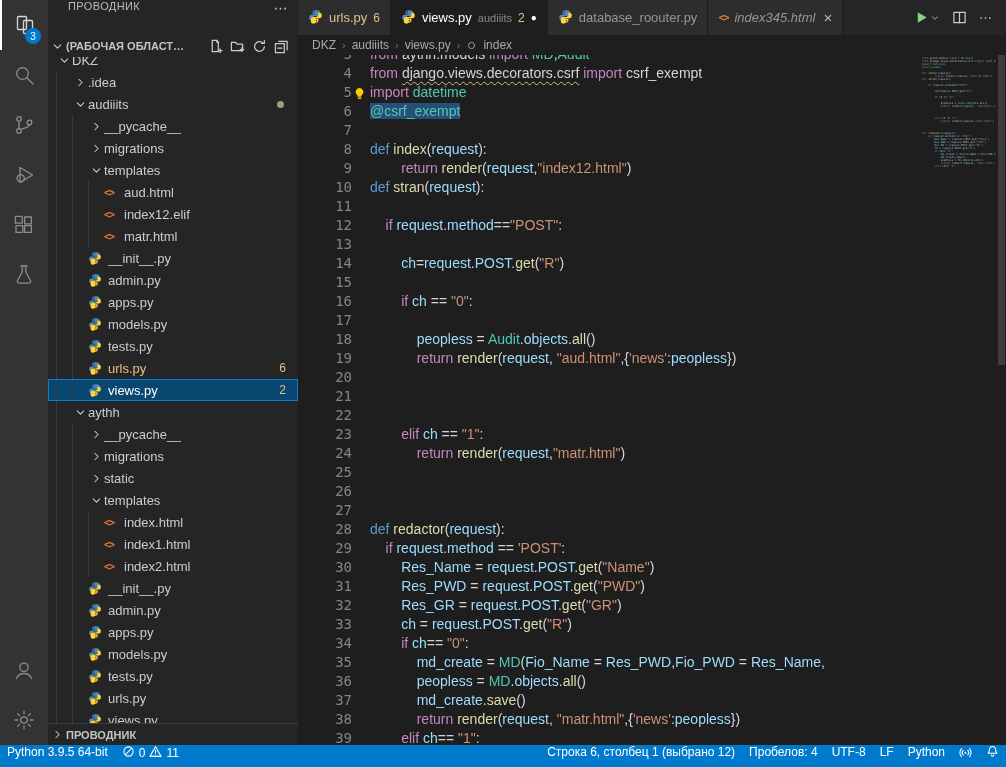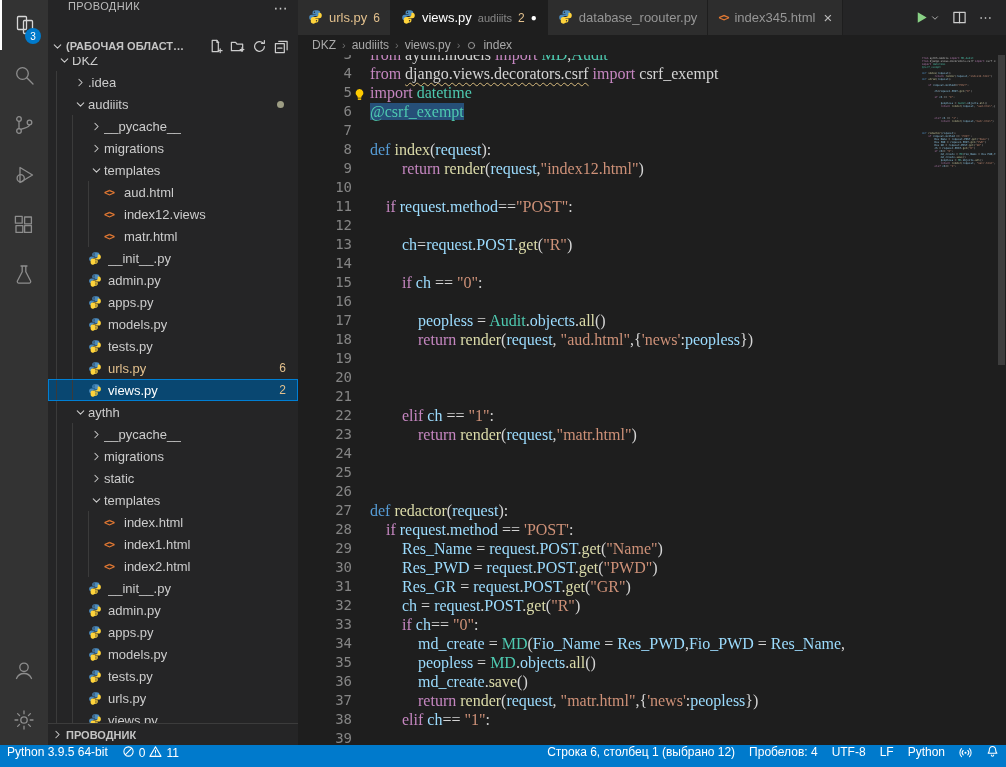--- a/index.html
+++ b/index.html
@@ -56,35 +56,35 @@
   .editor{grid-column:3;grid-row:1;display:flex;flex-direction:column;min-width:0;background:var(--bg_editor)}
   .tabs{height:35px;flex:none;background:var(--bg_sidebar);display:flex;align-items:stretch}
   .tab{display:flex;align-items:center;gap:6px;padding:0 10px;background:var(--bg_tab_inactive);border-right:1px solid #1e1e1e;font-size:13px;color:#969696;cursor:pointer;white-space:nowrap}
   .tab.active{background:var(--bg_editor);color:#fff}
   .tab [data-icon] svg{width:15px;height:15px}
   .tab-badge{color:var(--badge_yellow);font-size:12px}
   .tab-desc{font-size:11px;color:rgba(255,255,255,.45)}
   .tab-dirty{color:#fff;font-size:10px}
   .tab-close{color:#bbb;font-size:15px;line-height:1;margin-left:2px;cursor:pointer}
   .tab-label.mod{color:var(--badge_yellow)}
-  .tab-label.preview{}
+  .tab-label.preview{font-style:italic}
   .tab-actions{margin-left:auto;display:flex;align-items:center;gap:12px;padding-right:14px;color:#ccc}
   .tab-actions [data-icon]{display:flex;align-items:center;cursor:pointer}
   .tab-actions svg{width:15px;height:15px}
   .run-group{display:flex;align-items:center;gap:1px;cursor:pointer}
   .run-group .dd svg{width:10px;height:10px}
   .breadcrumbs{height:20px;flex:none;display:flex;align-items:center;gap:6px;padding-left:14px;font-size:12px;color:#a9a9a9}
   .bc-item{cursor:pointer}
   .bc-sep{color:#6e6e6e;font-size:11px}
   .bc-symbol{display:flex;align-items:center;color:#a9a9a9}
   .bc-symbol svg{width:11px;height:11px}
   .code-area{flex:1;display:flex;overflow:hidden;position:relative}
   .gutter{width:54px;flex:none;text-align:right;font-family:"DejaVu Sans Mono",monospace;font-size:14px;line-height:19px;color:var(--gutter);margin-top:-10px}
   .gutter div{height:19px;cursor:pointer}
-  .code-pane{flex:1;overflow:hidden;margin-top:-10px;padding-left:18px;font-family:Liberation Serif, serif;font-size:16px;line-height:19px;cursor:text}
+  .code-pane{flex:1;overflow:hidden;margin-top:-10px;padding-left:18px;font-family:Liberation Sans, sans-serif;font-size:14px;line-height:19px;cursor:text}
   .code-line{height:19px;white-space:pre;position:relative}
   .tk-k{color:var(--kw)} .tk-d{color:var(--def)} .tk-f{color:var(--fn)} .tk-c{color:var(--cls)}
   .tk-v{color:var(--var)} .tk-s{color:var(--str)} .tk-t{color:var(--plain)}
   .sel{background:var(--selection_text)}
   .sq{text-decoration:underline;text-decoration-style:wavy;text-decoration-color:var(--warn_underline);text-decoration-thickness:1px;text-underline-offset:3px}
   .bulb{position:absolute;left:-17px;top:3px;width:13px;height:13px}
   .bulb svg{width:13px;height:13px}
   .minimap{width:74px;flex:none;overflow:hidden;opacity:.85;padding-top:2px}
   .mini-line{height:3px;white-space:pre;font-family:"DejaVu Sans Mono",monospace;font-size:2.6px;line-height:3px;overflow:hidden}
   .vscroll{width:10px;flex:none;position:relative}
@@ -273,21 +273,21 @@
             <span class="guide"></span>
             <span class="ficon html-glyph">&lt;&gt;</span>
             <span class="tlabel">aud.html</span>
           </div>
           <div class="tree-row">
             <span class="tpad"></span>
             <span class="guide"></span>
             <span class="guide"></span>
             <span class="guide"></span>
             <span class="ficon html-glyph">&lt;&gt;</span>
-            <span class="tlabel">index12.views</span>
+            <span class="tlabel">index12.elif</span>
           </div>
           <div class="tree-row">
             <span class="tpad"></span>
             <span class="guide"></span>
             <span class="guide"></span>
             <span class="guide"></span>
             <span class="ficon html-glyph">&lt;&gt;</span>
             <span class="tlabel">matr.html</span>
           </div>
           <div class="tree-row">
@@ -664,20 +664,21 @@
           <div class="code-line"><span class="tk-k">from </span><span class="tk-t">aythh.models</span><span class="tk-k"> import </span><span class="tk-c">MD</span><span class="tk-t">,</span><span class="tk-c">Audit</span></div>
           <div class="code-line"><span class="tk-k">from </span><span class="tk-t sq">django.views.decorators.csrf</span><span class="tk-k"> import </span><span class="tk-t">csrf_exempt</span></div>
           <div class="code-line"><span class="bulb"><svg viewBox="0 0 14 14">
                 <path stroke="none" d="M7 1.2a4.2 4.2 0 00-2.6 7.5c.4.3.6.7.6 1.1v.7h4v-.7c0-.4.2-.8.6-1.1A4.2 4.2 0 007 1.2z" fill="#ffcc00"></path>
                 <rect stroke="none" x="5.2" y="11.2" width="3.6" height="1.6" fill="#ffcc00"></rect>
               </svg></span><span class="tk-k">import </span><span class="tk-c">datetime</span></div>
           <div class="code-line"><span class="tk-c sel">@csrf_exempt</span></div>
           <div class="code-line"></div>
           <div class="code-line"><span class="tk-d">def </span><span class="tk-f">index</span><span class="tk-t">(</span><span class="tk-v">request</span><span class="tk-t">):</span></div>
           <div class="code-line"><span class="tk-t">        </span><span class="tk-k">return </span><span class="tk-f">render</span><span class="tk-t">(</span><span class="tk-v">request</span><span class="tk-t">,</span><span class="tk-s">"index12.html"</span><span class="tk-t">)</span></div>
+          <div class="code-line"><span class="tk-d">def </span><span class="tk-f">stran</span><span class="tk-t">(</span><span class="tk-v">request</span><span class="tk-t">):</span></div>
           <div class="code-line"></div>
           <div class="code-line"><span class="tk-t">    </span><span class="tk-k">if </span><span class="tk-v">request</span><span class="tk-t">.</span><span class="tk-v">method</span><span class="tk-t">==</span><span class="tk-s">"POST"</span><span class="tk-t">:</span></div>
           <div class="code-line"></div>
           <div class="code-line"><span class="tk-t">        </span><span class="tk-v">ch</span><span class="tk-t">=</span><span class="tk-v">request</span><span class="tk-t">.</span><span class="tk-v">POST</span><span class="tk-t">.</span><span class="tk-f">get</span><span class="tk-t">(</span><span class="tk-s">"R"</span><span class="tk-t">)</span></div>
           <div class="code-line"></div>
           <div class="code-line"><span class="tk-t">        </span><span class="tk-k">if </span><span class="tk-v">ch</span><span class="tk-t"> == </span><span class="tk-s">"0"</span><span class="tk-t">:</span></div>
           <div class="code-line"></div>
           <div class="code-line"><span class="tk-t">            </span><span class="tk-v">peopless</span><span class="tk-t"> = </span><span class="tk-c">Audit</span><span class="tk-t">.</span><span class="tk-v">objects</span><span class="tk-t">.</span><span class="tk-f">all</span><span class="tk-t">()</span></div>
           <div class="code-line"><span class="tk-t">            </span><span class="tk-k">return </span><span class="tk-f">render</span><span class="tk-t">(</span><span class="tk-v">request</span><span class="tk-t">, </span><span class="tk-s">"aud.html"</span><span class="tk-t">,{</span><span class="tk-s">'news'</span><span class="tk-t">:</span><span class="tk-v">peopless</span><span class="tk-t">})</span></div>
           <div class="code-line"></div>

